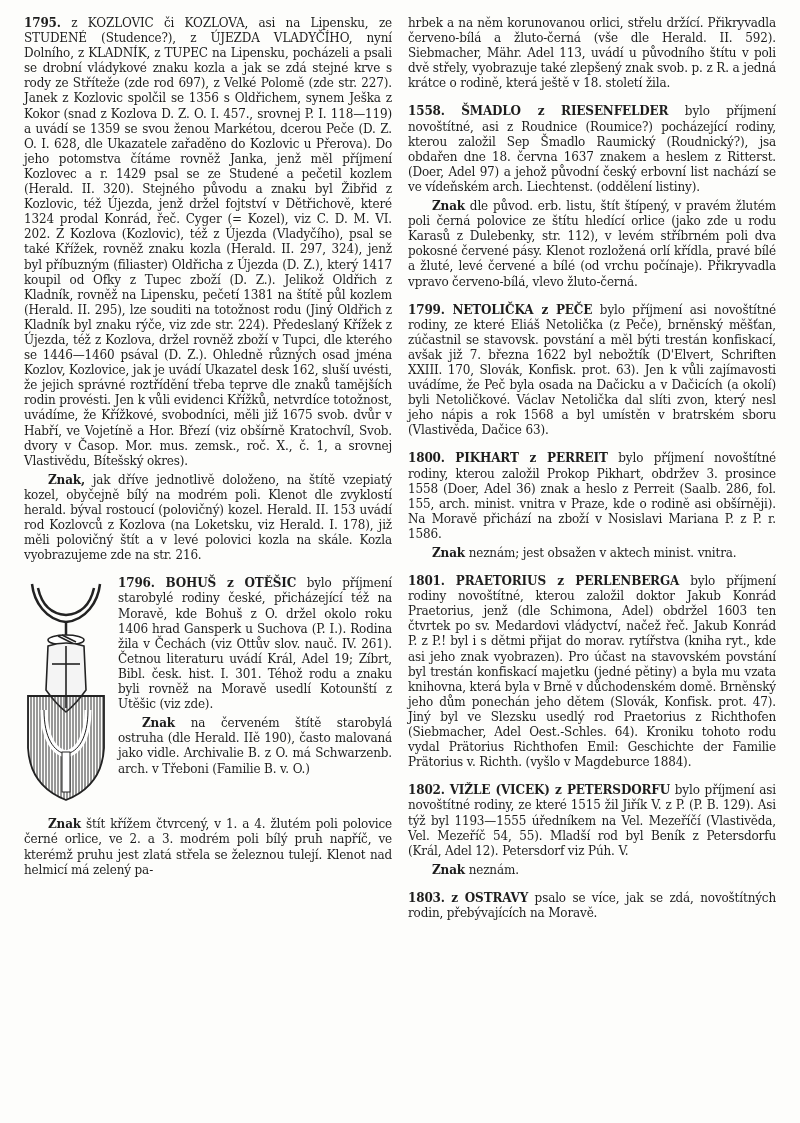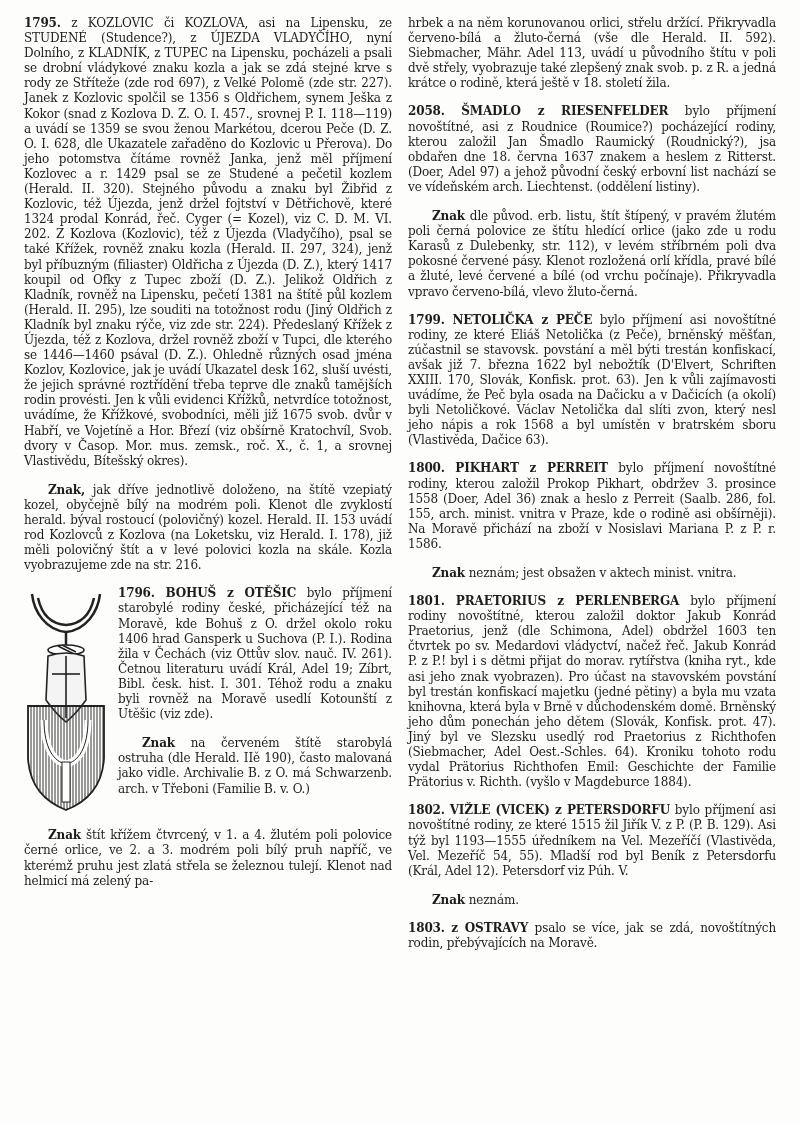--- a/index.html
+++ b/index.html
@@ -10,21 +10,21 @@
   }
   .col {
     position:absolute; top:16px; width:368px;
     font-size:12px; line-height:15.1px; text-align:justify;
     letter-spacing:-0.15px;
   }
   #col-left { left:24px; }
   #col-right { left:408px; }
   p { margin:0; }
   .entry { margin-bottom:13px; }
-  .entry p.znak { text-indent:24px; margin-top:14px; }
+  .entry p.znak { text-indent:24px; margin-top:4px; }
   .head { font-weight:bold; }
   .entry-num { font-weight:bold; }
   .page-number {
     position:absolute; top:1127px; left:0; width:800px; 
     font-size:14px;
   }
   .arms {
     float:left; width:84px; height:222px; margin:4px 10px 2px 0;
   }
 </style>
@@ -91,23 +91,23 @@
 </div>
 
 <div id="col-right" class="col">
 
   <div class="entry">
     <p>hrbek a na něm korunovanou orlici, střelu držící. Přikryvadla červeno-bílá a žluto-černá (vše dle Herald. II. 592). Siebmacher, Mähr. Adel 113, uvádí u původního štítu v poli dvě střely, vyobrazuje také zlepšený znak svob. p. z R. a jedná krátce o rodině, která ještě v 18. století žila.</p>
   </div>
 
   <div class="entry">
     <p>
-      <span class="entry-num">2058.</span>
+      <span class="entry-num">1558.</span>
       <span class="head">ŠMADLO z RIESENFELDER</span>
-      <span>bylo příjmení novoštítné, asi z Roudnice (Roumice?) pocházející rodiny, kterou založil Jan Šmadlo Raumický (Roudnický?), jsa obdařen dne 18. června 1637 znakem a heslem z Ritterst. (Doer, Adel 97) a jehož původní český erbovní list nachází se ve vídeňském arch. Liechtenst. (oddělení listiny).</span>
+      <span>bylo příjmení novoštítné, asi z Roudnice (Roumice?) pocházející rodiny, kterou založil Sep Šmadlo Raumický (Roudnický?), jsa obdařen dne 18. června 1637 znakem a heslem z Ritterst. (Doer, Adel 97) a jehož původní český erbovní list nachází se ve vídeňském arch. Liechtenst. (oddělení listiny).</span>
     </p>
     <p class="znak">
       <span class="head">Znak</span>
       <span>dle původ. erb. listu, štít štípený, v pravém žlutém poli černá polovice ze štítu hledící orlice (jako zde u rodu Karasů z Dulebenky, str. 112), v levém stříbrném poli dva pokosné červené pásy. Klenot rozložená orlí křídla, pravé bílé a žluté, levé červené a bílé (od vrchu počínaje). Přikryvadla vpravo červeno-bílá, vlevo žluto-černá.</span>
     </p>
   </div>
 
   <div class="entry">
     <p>
       <span class="entry-num">1799.</span>

